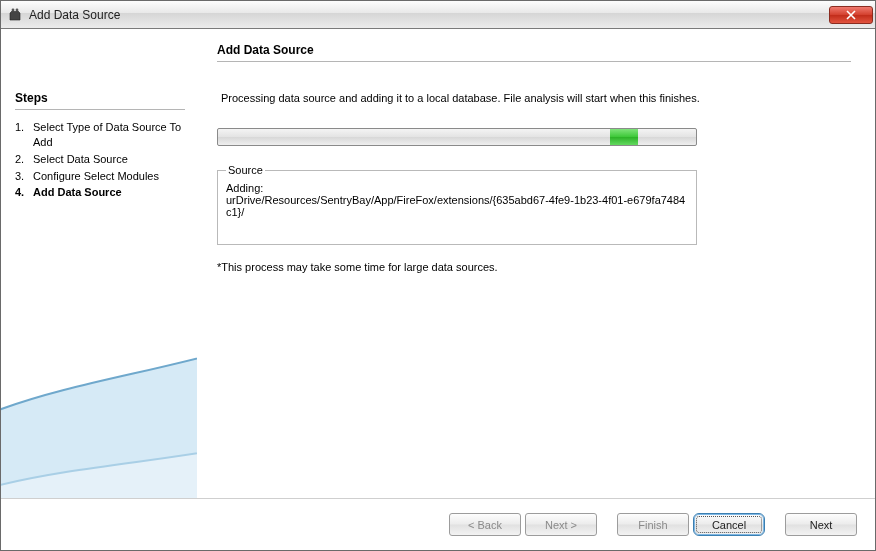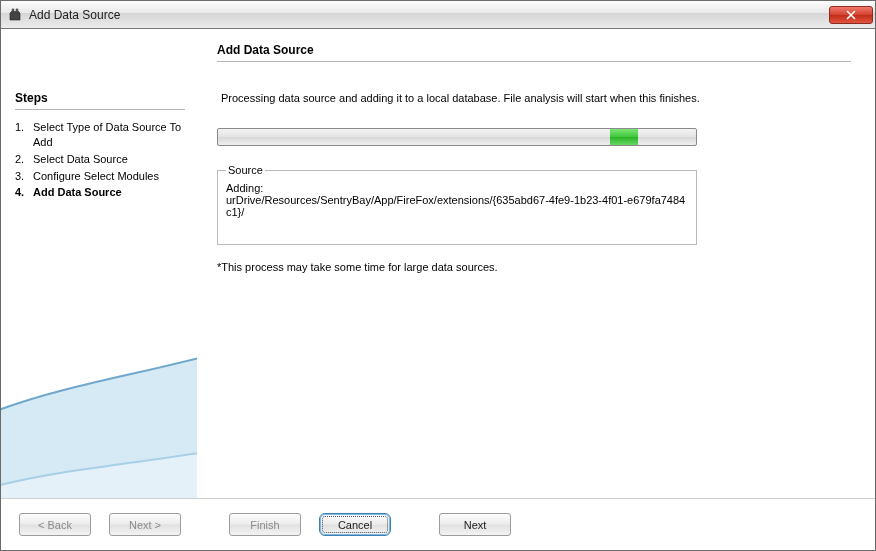--- a/index.html
+++ b/index.html
@@ -73,22 +73,22 @@
     width: 480px; border: 1px solid #b9b9b9; padding: 6px 8px 26px 8px; margin: 0 0 14px 0;
   }
   fieldset.status legend { padding: 0 2px; }
   fieldset.status .line1 { }
   fieldset.status .line2 { word-break: break-all; }
 
   .note { margin-top: 16px; }
 
   .footer {
     height: 52px; border-top: 1px solid #cfcfcf;
-    display:flex; align-items:center; 
-    padding: 12px 18px; gap: 18px;
+    display:flex; align-items:center; justify-content:flex-end;
+    padding: 12px 18px; gap: 4px;
     background: #fff;
   }
   .btn {
     min-width: 72px; height: 23px;
     padding: 0 10px;
     border: 1px solid #9c9c9c; border-radius: 3px;
     background: linear-gradient(#fdfdfd,#ececec 48%,#e1e1e1 52%,#f3f3f3);
     font-size: 11px; color: #222;
     display:flex; align-items:center; justify-content:center;
   }

